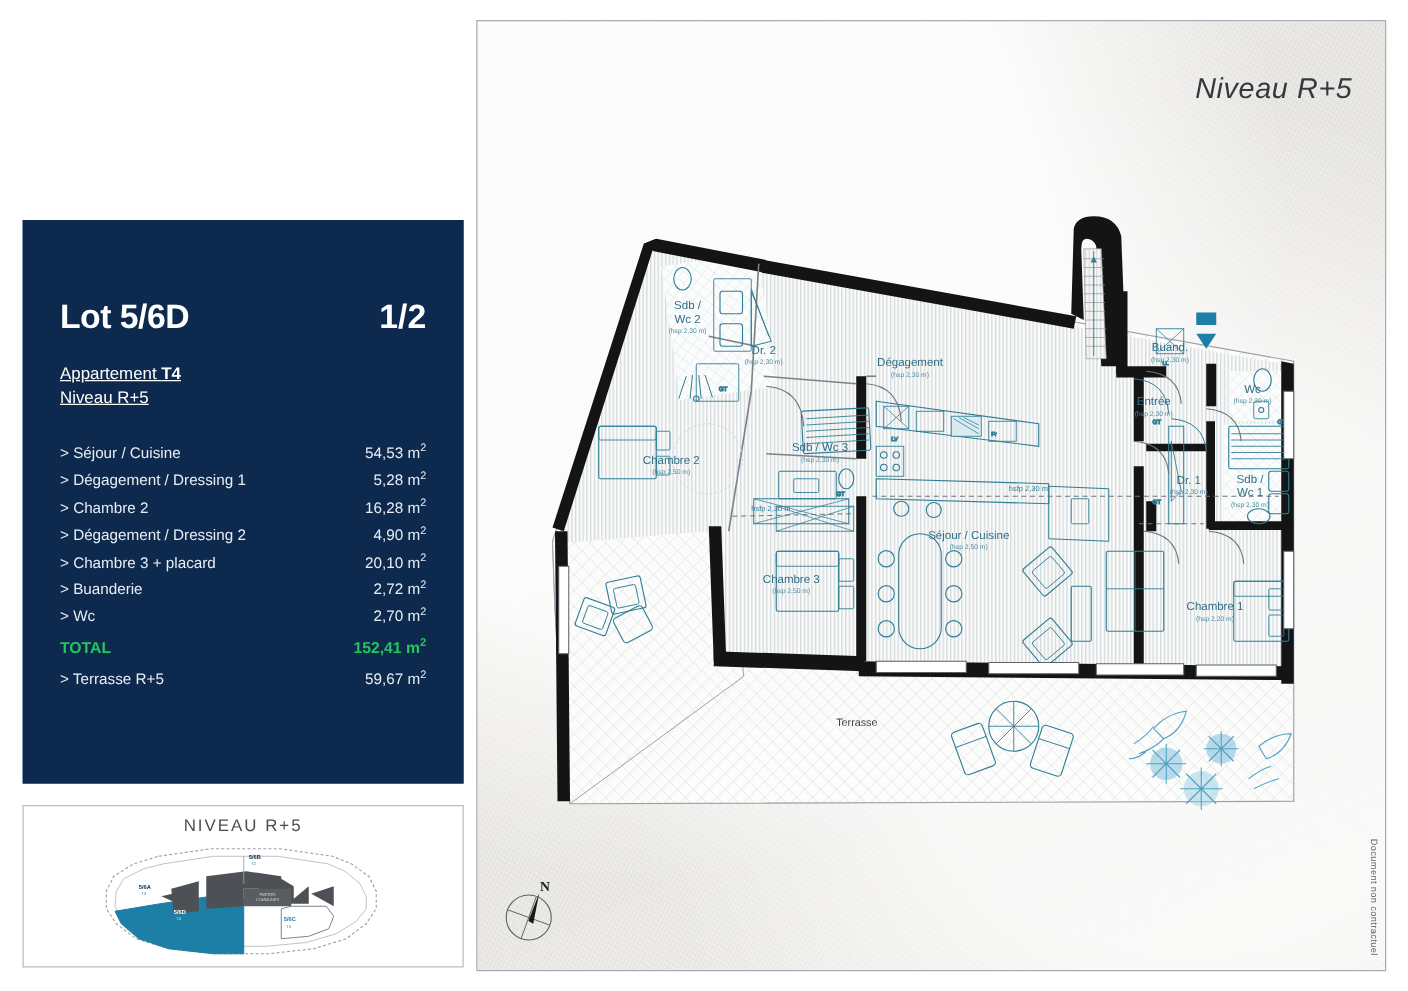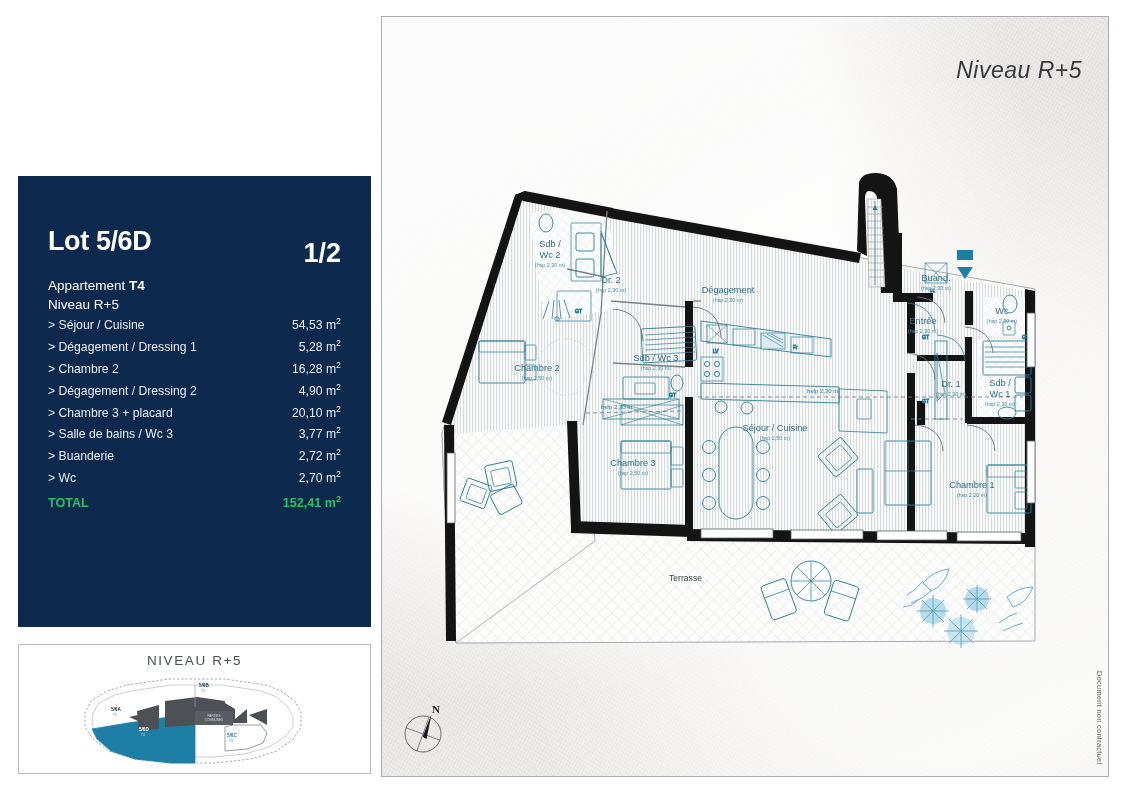--- a/index.html
+++ b/index.html
@@ -19,30 +19,30 @@
   
   #info-panel {
     position: absolute;
     left: 18px; top: 176px;
     width: 353px; height: 451px;
     background: #0d2a4e;
     color: #ffffff;
     padding: 50px 30px 0 30px;
   }
   .lot-head {
-    display: flex; align-items: flex-start; justify-content: space-between;
+    display: flex; align-items: flex-end; justify-content: space-between;
   }
   .lot-title { font-size: 27px; font-weight: bold; letter-spacing: -0.4px; }
   .lot-page  { font-size: 27px; font-weight: bold; margin-top: 12px; }
   .lot-sub {
-    margin-top: 7px; font-size: 13.5px; line-height: 1.42; font-weight: normal;
+    margin-top: 20px; font-size: 13.5px; line-height: 1.42; font-weight: normal; text-decoration: underline;
   }
   .lot-sub b { font-weight: bold; }
 
-  #room-list { }
+  #room-list { margin-top: 24px; }
   .room-row {
     display: flex; justify-content: space-between; align-items: baseline;
     font-size: 12.2px; line-height: 1.52;
     color: #e8edf3;
     padding: 1.1px 0;
   }
   .room-row .rname { white-space: nowrap; }
   .room-row .rarea { white-space: nowrap; text-align: left; }
   .room-row.total { font-weight: bold; color: #22c55e; font-size: 12.6px; padding-top: 4px; padding-bottom: 4px;}
   .sup { font-size: 0.72em; vertical-align: super; }
@@ -119,34 +119,34 @@
         </div>
         <div class="room-row">
           <span class="rname">&gt; Dégagement / Dressing 2</span>
           <span class="rarea">4,90 m<span class="sup">2</span></span>
         </div>
         <div class="room-row">
           <span class="rname">&gt; Chambre 3 + placard</span>
           <span class="rarea">20,10 m<span class="sup">2</span></span>
         </div>
         <div class="room-row">
-          <span class="rname">&gt; Salle de bains / Wc 3</span>
-          <span class="rarea">3,77 m<span class="sup">2</span></span>
-        </div>
-        <div class="room-row">
           <span class="rname">&gt; Buanderie</span>
           <span class="rarea">2,72 m<span class="sup">2</span></span>
         </div>
         <div class="room-row">
           <span class="rname">&gt; Wc</span>
           <span class="rarea">2,70 m<span class="sup">2</span></span>
         </div>
         <div class="room-row total">
           <span class="rname">TOTAL</span>
           <span class="rarea">152,41 m<span class="sup">2</span></span>
+        </div>
+        <div class="room-row">
+          <span class="rname">&gt; Terrasse R+5</span>
+          <span class="rarea">59,67 m<span class="sup">2</span></span>
         </div>
       </div>
   </div>
 
   <div id="minimap">
     <div id="minimap-title">NIVEAU R+5</div>
     <svg id="minimap-svg" viewBox="0 0 353 106">
 
       <path d="M108 18 L150 12 L205 12 L247 18 L262 24 L276 34 L282 46 L282 60 L274 72 L258 84 L232 92 L196 96 L152 96 L116 92 L90 84 L74 72 L66 60 L66 46 L72 34 L88 24 Z" fill="none" stroke="#9aa0a6" stroke-width="0.9" stroke-dasharray="2.4 1.8"></path>
       <path d="M112 24 L152 18 L203 18 L243 24 L257 30 L269 40 L274 50 L274 60 L266 70 L250 80 L226 87 L194 90 L154 90 L120 87 L96 80 L80 70 L73 58 L74 46 L80 36 L96 28 Z" fill="none" stroke="#b4b9be" stroke-width="0.7"></path>

